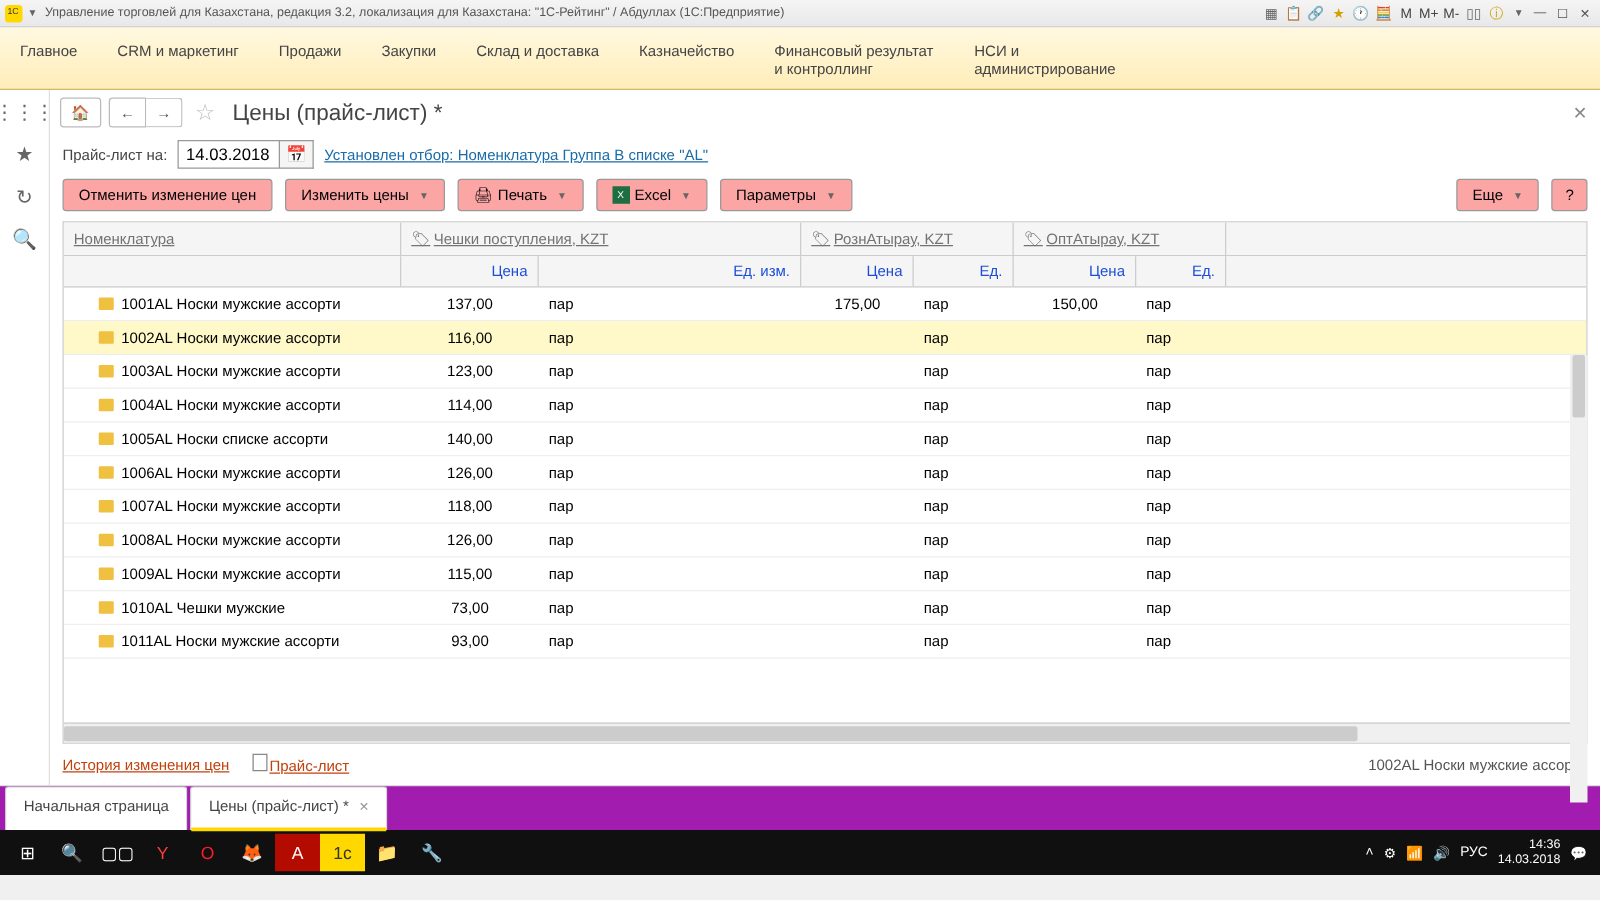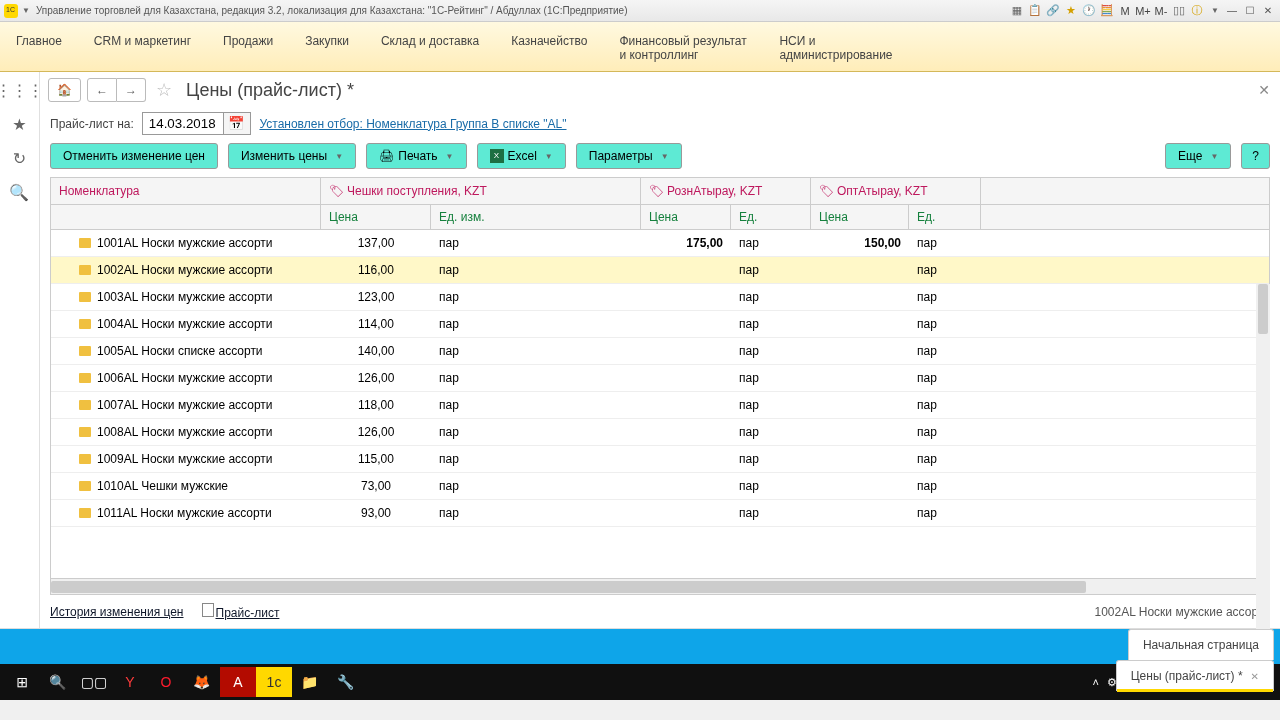--- a/index.html
+++ b/index.html
@@ -32,71 +32,71 @@
 .page-title { font-size: 18px; color: #444; margin-left: 4px; }
 .close-x { position: absolute; right: 10px; top: 10px; font-size: 14px; color: #888; cursor: pointer; }
 
 .filter-row { display: flex; align-items: center; padding: 4px 10px 8px 10px; gap: 8px; }
 .filter-label { color: #444; }
 .date-input { border: 1px solid #999; padding: 3px 6px; width: 82px; background: #fff; }
 .date-btn { border: 1px solid #999; border-left: none; padding: 2px 5px; background: #f5f5f5; cursor: pointer; }
 .filter-link { color: #1a6ca8; text-decoration: underline; cursor: pointer; }
 
 .toolbar { display: flex; align-items: center; padding: 0 10px 8px 10px; gap: 10px; }
-.btn { border: 1px solid #999; border-radius: 3px; padding: 5px 12px; background: #5eead4; cursor: pointer; font-size: 12px; display: flex; align-items: center; gap: 4px; }
+.btn { border: 1px solid #999; border-radius: 3px; padding: 5px 12px; background: #fca5a5; cursor: pointer; font-size: 12px; display: flex; align-items: center; gap: 4px; }
 .btn-primary { background: #ffd800; border-color: #b89b00; }
 .btn .drop { font-size: 8px; color: #666; margin-left: 4px; }
 .toolbar .spacer { flex: 1; }
 .icon-print::before { content: "🖨"; font-size: 12px; }
 .icon-excel { display: inline-block; width: 14px; height: 14px; background: #1d6f42; color: #fff; font-size: 8px; text-align: center; line-height: 14px; }
 .btn-help { padding: 5px 10px; }
 
 .grid-wrap { flex: 1; margin: 0 10px; border: 1px solid #ccc; display: flex; flex-direction: column; overflow: hidden; }
 .grid-header { display: flex; background: #f5f5f5; border-bottom: 1px solid #ccc; }
-.grid-header .hcol { border-right: 1px solid #ccc; padding: 6px 8px; color: #be185d; display: flex; align-items: center; gap: 4px; }
+.grid-header .hcol { border-right: 1px solid #ccc; padding: 6px 8px; color: #737373; display: flex; align-items: center; gap: 4px; text-decoration: underline; }
 .grid-subheader { display: flex; background: #f5f5f5; border-bottom: 1px solid #ccc; }
 .hcol.nom { width: 270px; }
 .hcol.price1 { width: 320px; }
 .hcol.price2 { width: 170px; }
 .hcol.price3 { width: 170px; }
 .scol.c-price { width: 110px; }
 .scol.c-unit { width: 210px; }
 .scol.c-price2 { width: 90px; }
 .scol.c-unit2 { width: 80px; }
 .scol.c-price3 { width: 98px; }
 .scol.c-unit3 { width: 72px; }
-.scol { border-right: 1px solid #ccc; padding: 5px 8px; color: #15803d; }
+.scol { border-right: 1px solid #ccc; padding: 5px 8px; color: #1d4ed8; text-align: right; }
 
 .grid-body { flex: 1; overflow-y: auto; position: relative; }
 .grid-row { display: flex; border-bottom: 1px solid #eee; height: 27px; align-items: center; }
 .grid-row.selected { background: #fff8c8; }
 .grid-row .cell { padding: 0 8px; }
 .cell.nom { width: 270px; display: flex; align-items: center; gap: 6px; padding-left: 28px; }
 .folder-icon { width: 12px; height: 10px; background: #f0c040; border-radius: 1px; display: inline-block; }
 .cell.c-price { width: 110px; text-align: center; }
 .cell.c-unit { width: 210px; }
 .cell.c-price2 { width: 90px; text-align: right; }
 .cell.c-unit2 { width: 80px; }
 .cell.c-price3 { width: 98px; text-align: right; }
 .cell.c-unit3 { width: 72px; }
 .cell.highlight { background: #ffe000; }
-.cell.bold { font-weight: bold; }
+.cell.bold { font-weight: normal; text-align: center; }
 
 .grid-scroll-x { height: 16px; background: #f0f0f0; border-top: 1px solid #ccc; position: relative; }
 .grid-scroll-x .thumb { position: absolute; left: 0; top: 2px; width: 85%; height: 12px; background: #ccc; border-radius: 2px; }
 .grid-scroll-y { position: absolute; right: 10px; top: 212px; width: 14px; height: 358px; background: #f0f0f0; }
 .grid-scroll-y .thumb { position: absolute; top: 0; left: 2px; width: 10px; height: 50px; background: #ccc; border-radius: 2px; }
 
 .footer-links { display: flex; align-items: center; padding: 8px 10px; gap: 18px; }
-.footer-links a { color: #0f172a; text-decoration: underline; cursor: pointer; }
+.footer-links a { color: #c2410c; text-decoration: underline; cursor: pointer; }
 .footer-links .doc-icon { display: inline-block; width: 12px; height: 14px; background: #fff; border: 1px solid #888; margin-right: 2px; }
 .footer-links .spacer { flex: 1; }
 .footer-status { color: #555; }
 
-.tabs { height: 36px; background: #0ea5e9; display: flex; align-items: flex-end; padding: 0 4px; border-top: 1px solid #ddd; flex-direction: column; }
+.tabs { height: 36px; background: #a21caf; display: flex; padding: 0 4px; border-top: 1px solid #ddd; }
 .tab { padding: 8px 14px; border: 1px solid #ccc; border-bottom: none; background: #fff; margin-right: 2px; cursor: pointer; font-size: 12px; color: #444; position: relative; border-radius: 3px 3px 0 0; }
 .tab.active::after { content: ""; position: absolute; bottom: -1px; left: 0; right: 0; height: 3px; background: #ffd800; }
 .tab .close { margin-left: 8px; color: #999; font-size: 10px; }
 
 .taskbar { height: 36px; background: #101010; display: flex; align-items: center; padding: 0 4px; color: #fff; font-size: 11px; }
 .taskbar .tb-icon { width: 36px; height: 30px; display: flex; align-items: center; justify-content: center; cursor: pointer; font-size: 14px; }
 .taskbar .spacer { flex: 1; }
 .taskbar .tray { display: flex; align-items: center; gap: 8px; padding-right: 6px; }
 .taskbar .clock { text-align: right; line-height: 12px; font-size: 10px; }
 .tag-icon { display: inline-block; width: 14px; height: 14px; }

